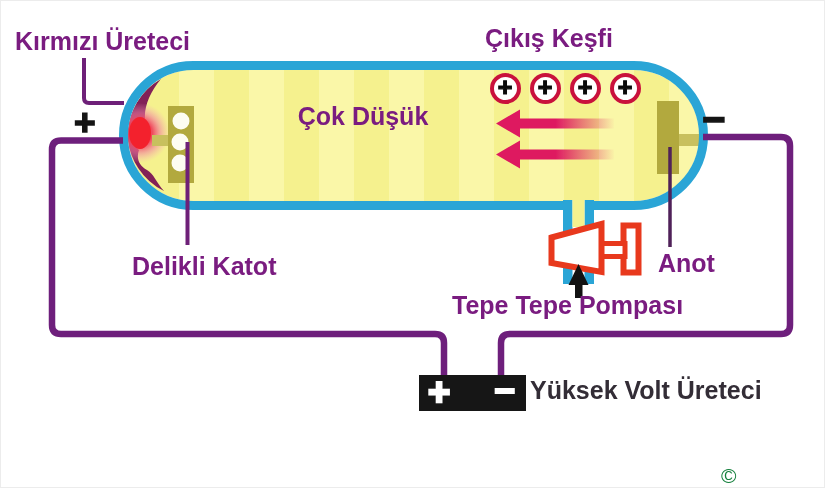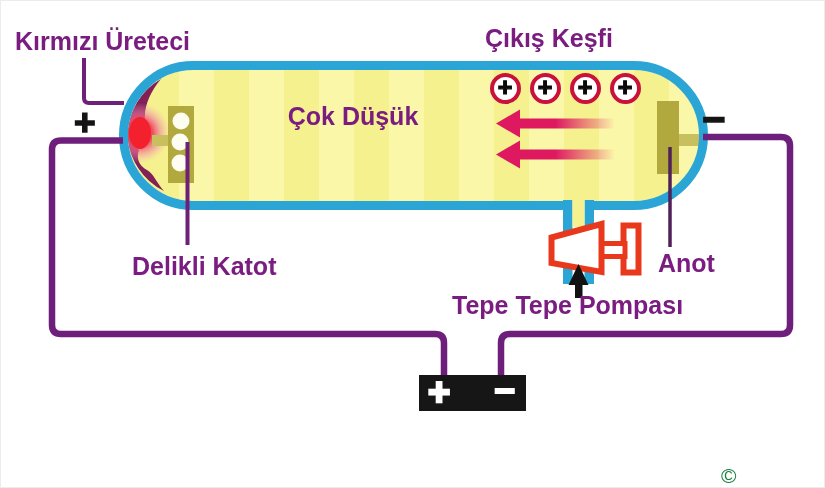--- a/index.html
+++ b/index.html
@@ -6,21 +6,21 @@
   .stage{
     position:relative;width:825px;height:488px;background:#ffffff;
     border:1px solid #ececec;box-sizing:border-box;overflow:hidden;
     font-family:"Liberation Sans",sans-serif;
   }
   .stage svg{position:absolute;left:0;top:0;}
   .lbl{
     position:absolute;font-weight:bold;font-size:25px;color:#7A1C80;
     white-space:nowrap;line-height:1.1;
   }
-  .gas-label{position:absolute;left:246px;top:97px;width:212px;text-align:center;
+  .gas-label{position:absolute;left:256px;top:97px;width:212px;text-align:center;
     font-weight:bold;font-size:25px;color:#7A1C80;line-height:37px;}
   .generator-label{color:#332D36;}
   .title{
     position:absolute;left:434px;top:421px;transform:translateX(-50%);
     font-size:42px;font-weight:bold;color:#8A2590;white-space:nowrap;
   }
   .watermark{position:absolute;left:720px;top:463px;font-size:21px;color:#15803d;}
   .proton{
     position:absolute;top:72px;width:31px;height:31px;box-sizing:border-box;
     background:#fff;border:4px solid #C9113C;border-radius:50%;
@@ -150,16 +150,17 @@
   </div>
 
   <div class="lbl" style="left:14px;top:27px">Kırmızı Üreteci</div>
   <div class="lbl" style="left:484px;top:24px">Çıkış Keşfi</div>
   <div class="gas-label">
     <div>Çok Düşük</div>
   </div>
   <div class="lbl" style="left:131px;top:252px">Delikli Katot</div>
   <div class="lbl" style="left:657px;top:249px">Anot</div>
   <div class="lbl" style="left:451px;top:291px">Tepe Tepe Pompası</div>
+  <div class="lbl generator-label" style="left:529px;top:376px">Yüksek Volt Üreteci</div>
 
   <div class="watermark">© Byjus.com</div>
 
 </div>
 
 </body></html>

